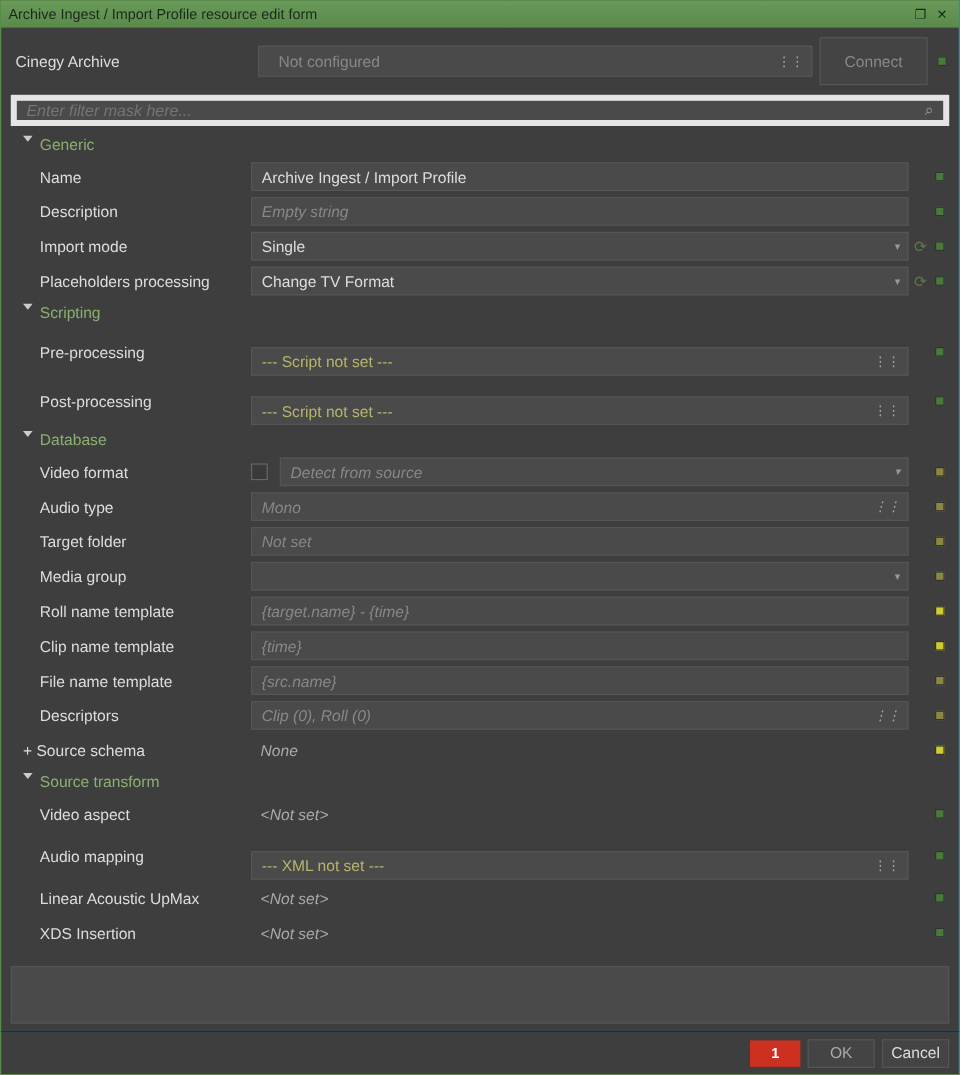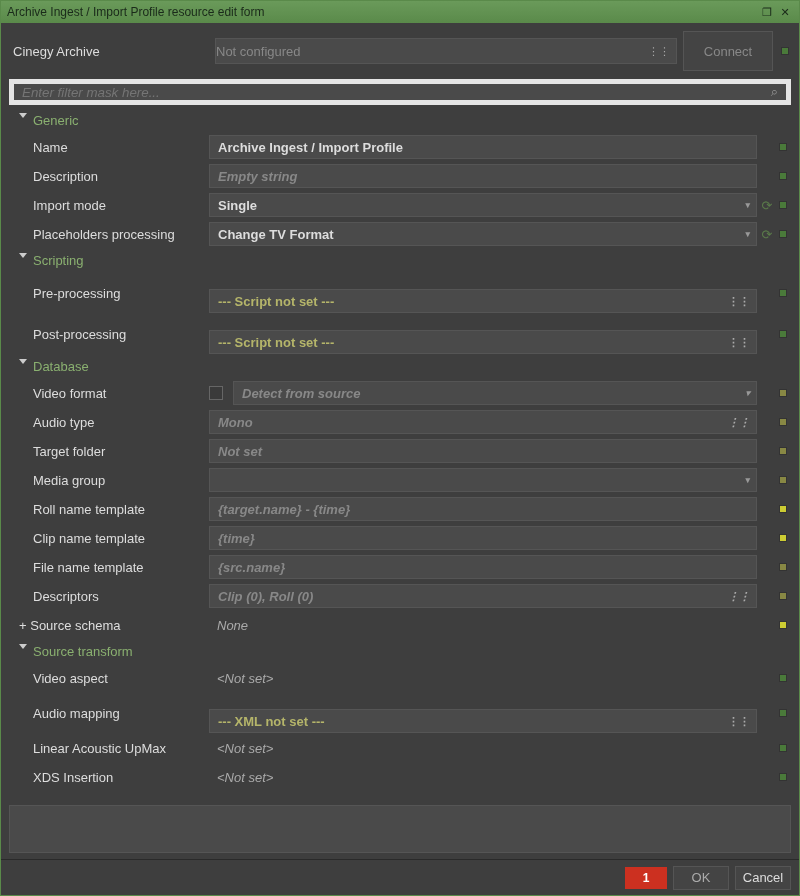--- a/index.html
+++ b/index.html
@@ -59,21 +59,21 @@
   width: 200px;
   padding-left: 4px;
   color: #ddd;
 }
 .conn-input {
   flex: 1;
   height: 26px;
   background: #4a4a4a;
   border: 1px solid #555;
   color: #888;
-  padding: 0 0;
+  padding: 0 16px;
   display: flex;
   align-items: center;
   position: relative;
   text-align: right;
 }
 .conn-input .grid-icon {
   position: absolute;
   right: 6px;
   color: #aaa;
   font-size: 11px;
@@ -164,21 +164,20 @@
 .finput {
   flex: 1;
   height: 24px;
   background: #4a4a4a;
   border: 1px solid #555;
   color: #ddd;
   padding: 0 8px;
   display: flex;
   align-items: center;
   position: relative;
-  font-weight: bold;
 }
 .finput.dim { color: #888; font-style: italic; }
 .finput.olive { color: #b5b56a; font-style: normal; margin-top: 16px; }
 .finput .caret-down {
   position: absolute;
   right: 6px;
   font-size: 9px;
   color: #999;
 }
 .finput .grid-right {

